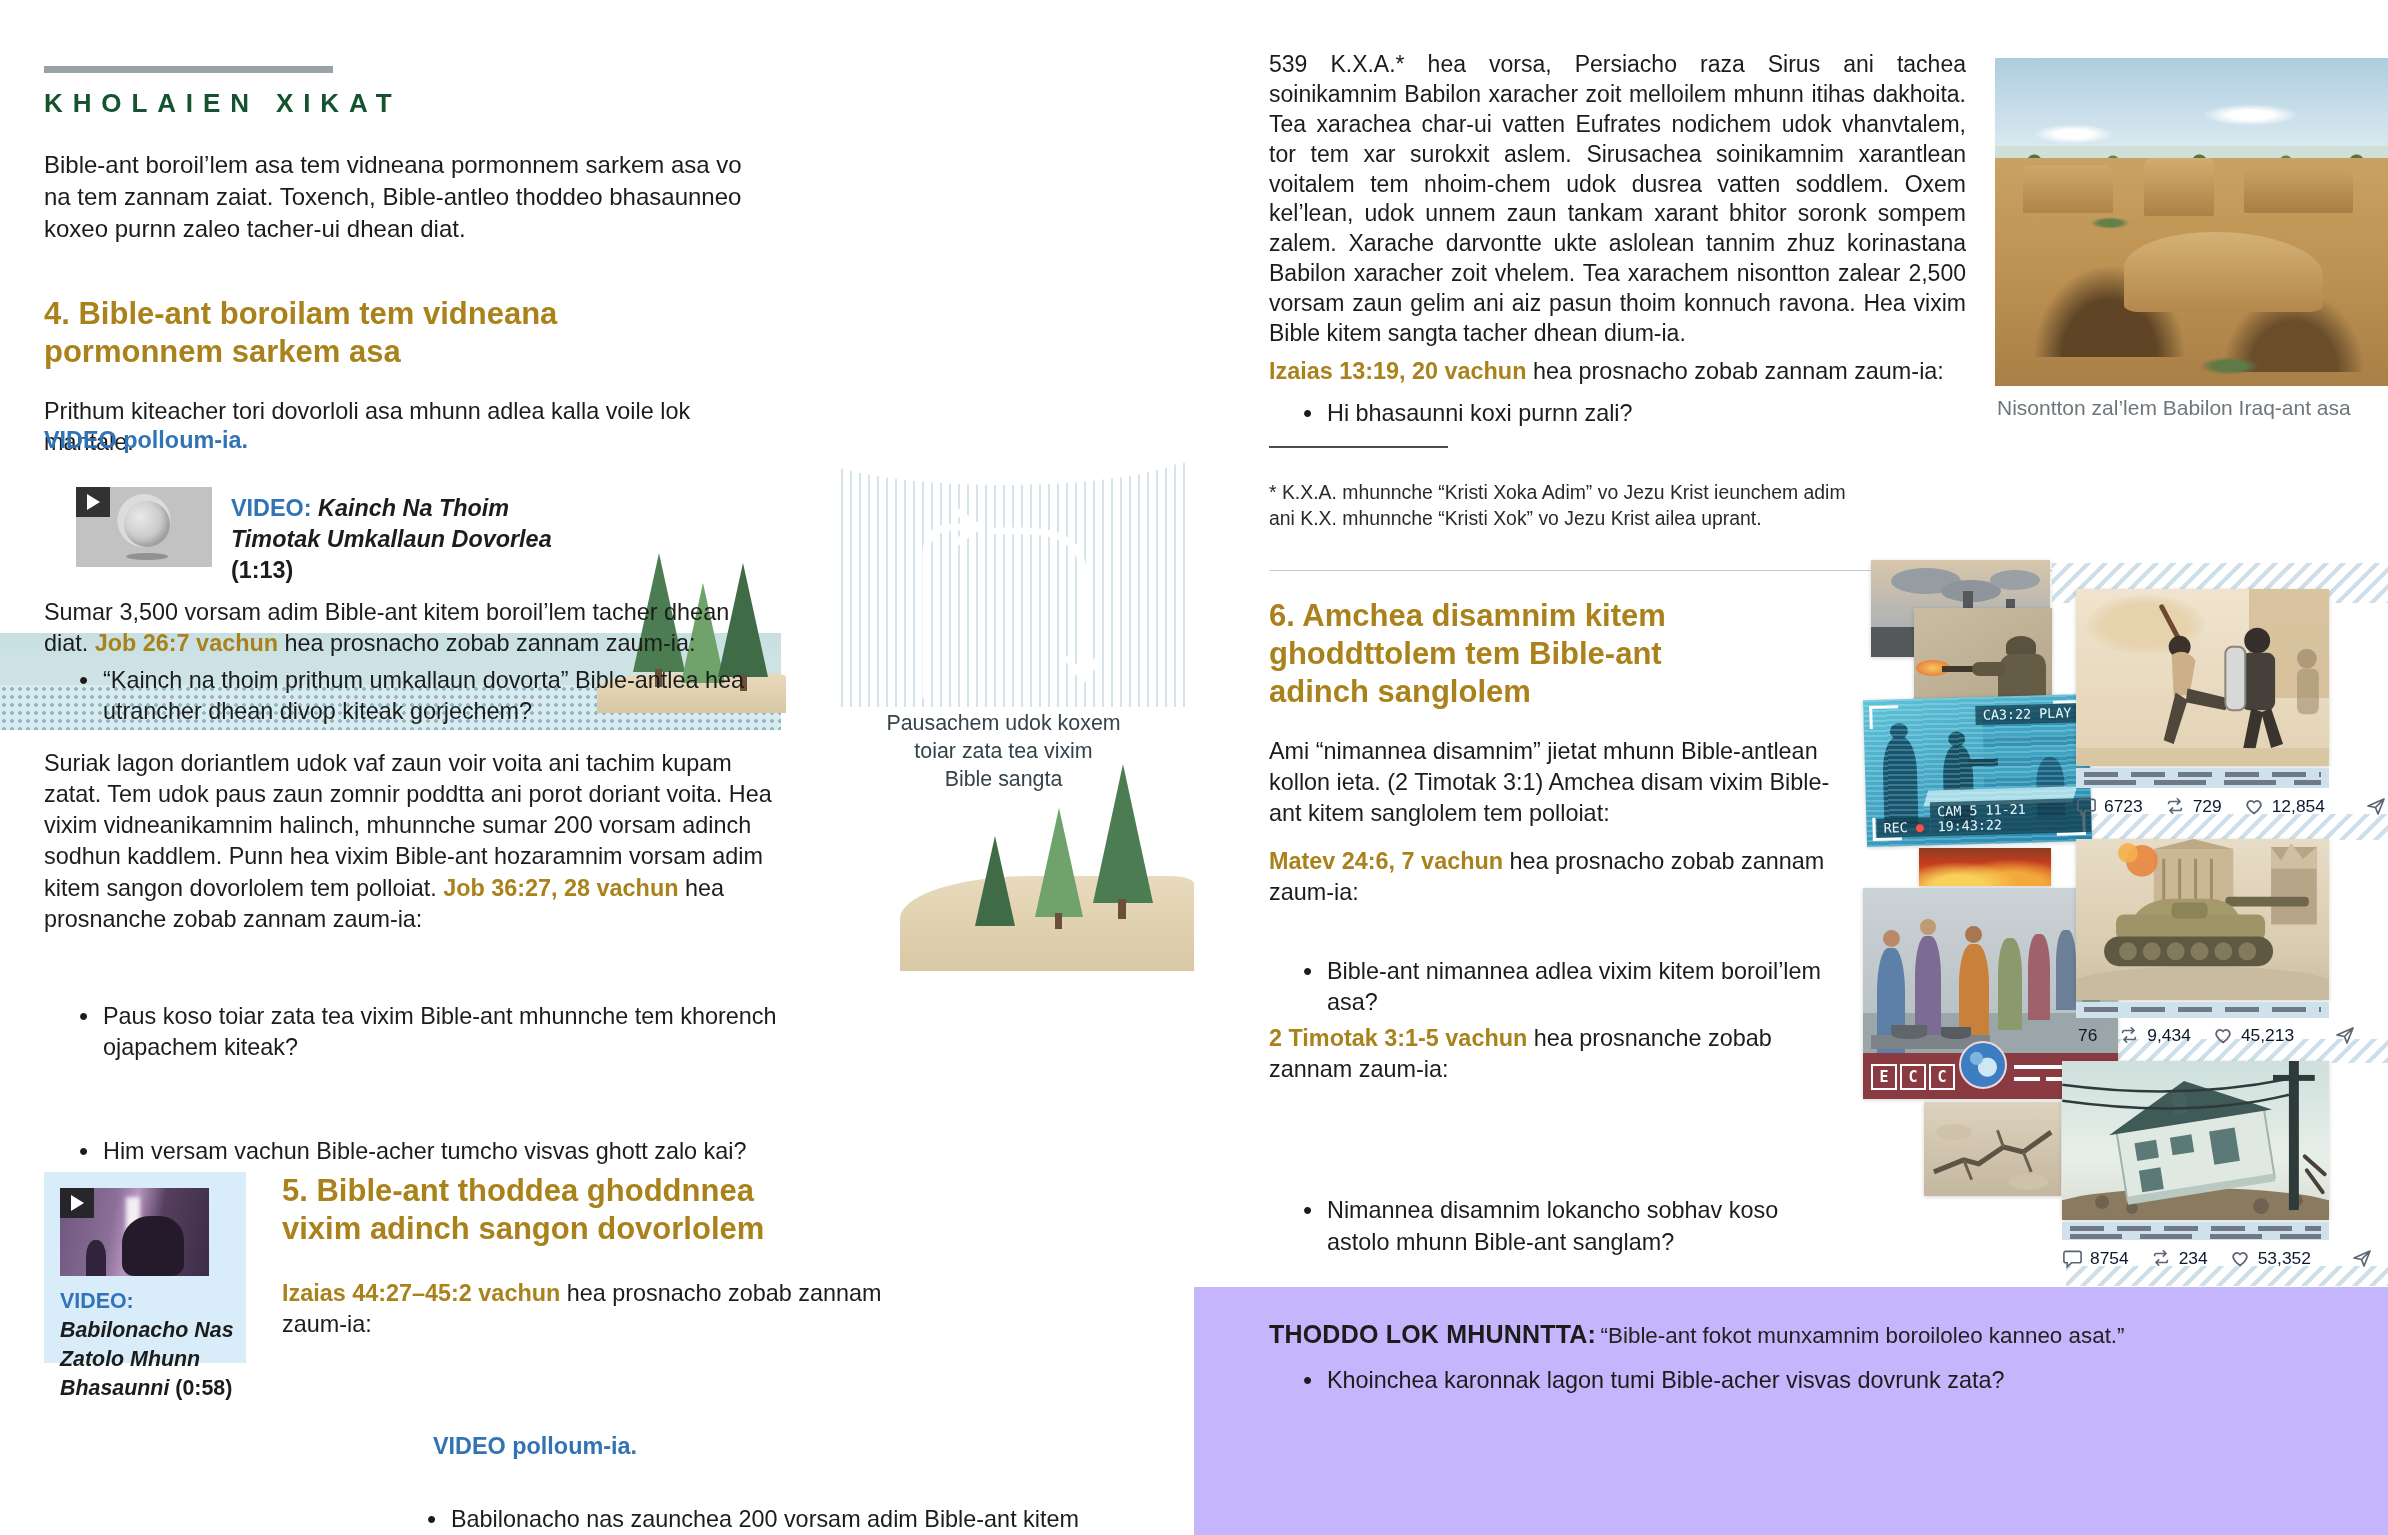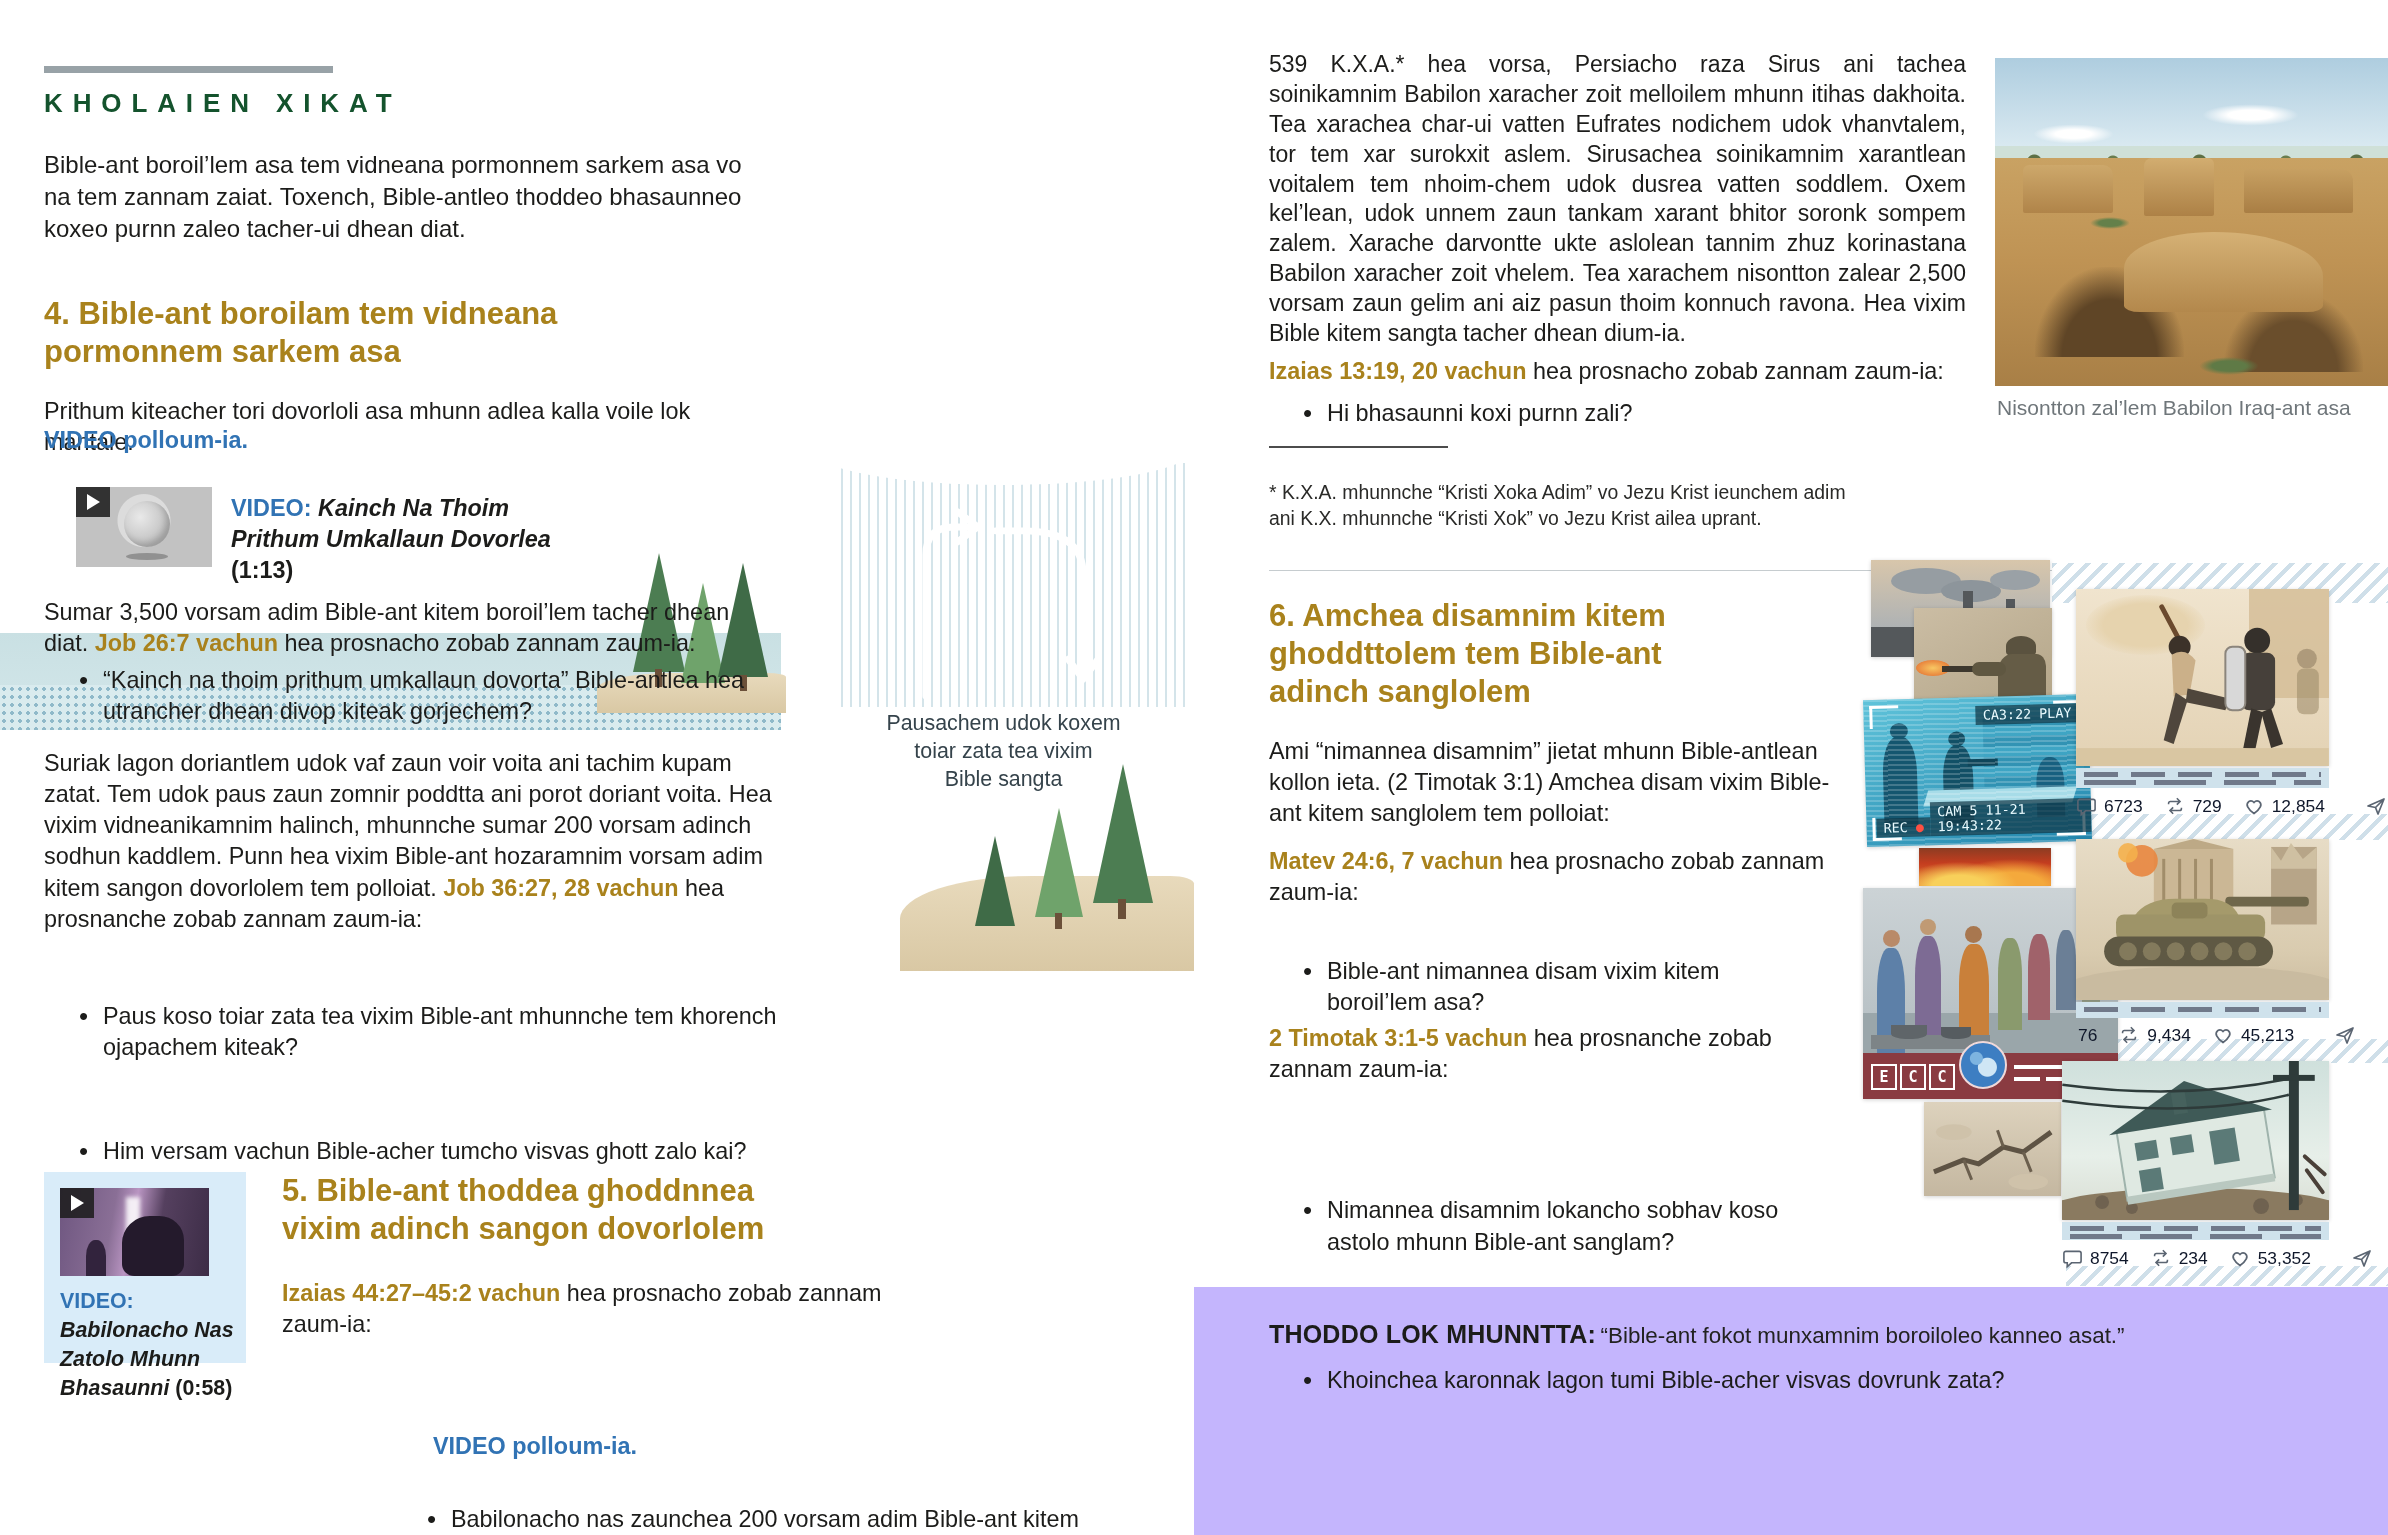--- a/index.html
+++ b/index.html
@@ -131,21 +131,21 @@
 
     <div class="abs vbox1" style="left:60px;top:471px;width:529px;height:111px;">
       <div class="abs thumb1" style="left:16px;top:16px;width:136px;height:80px;">
         <div class="playbtn"></div>
         <div class="abs" style="left:48px;top:14px;width:46px;height:46px;border-radius:50%;
              background:radial-gradient(circle at 35% 35%, #e9e9e9, #bfbfbf 70%);box-shadow:inset -4px -4px 6px rgba(0,0,0,0.18);"></div>
         <div class="abs" style="left:50px;top:66px;width:42px;height:7px;border-radius:50%;background:rgba(0,0,0,0.25);"></div>
       </div>
       <div class="abs body-txt" style="left:171px;top:22px;width:343px;">
         <span class="vlabel">VIDEO:</span>
-        <span class="vtitle">Kainch Na Thoim Prithum Umkallaun Dovorlea</span>
+        <span class="vtitle">Kainch Na Thoim Timotak Umkallaun Dovorlea</span>
         <span class="vdur">(1:13)</span>
       </div>
     </div>
 
     <div class="abs body-txt" style="left:44px;top:597px;width:731px;">
       <span>Sumar 3,500 vorsam adim Bible-ant kitem boroil’lem tacher dhean diat. </span><span class="ref">Job 26:7 vachun</span><span> hea prosnacho zobab zannam zaum-ia:</span>
     </div>
     <div class="abs body-txt bullet" style="left:70px;top:665px;width:677px;">“Kainch na thoim prithum umkallaun dovorta” Bible-antlea hea utrancher dhean divop kiteak gorjechem?</div>
 
     <div class="abs body-txt" style="left:44px;top:748px;width:744px;">
@@ -215,21 +215,21 @@
 
     <div class="abs divline" style="left:75px;top:570px;width:1119px;height:1px;"></div>
 
     <div class="abs gold-h" style="left:75px;top:597px;width:577px;">6. Amchea disamnim kitem
 ghoddttolem tem Bible-ant
 adinch sanglolem</div>
     <div class="abs body-txt" style="left:75px;top:736px;width:577px;">Ami “nimannea disamnim” jietat mhunn Bible-antlean kollon ieta. (2 Timotak 3:1) Amchea disam vixim Bible-ant kitem sanglolem tem polloiat:</div>
     <div class="abs body-txt" style="left:75px;top:846px;width:557px;">
       <span class="ref">Matev 24:6, 7 vachun</span><span> hea prosnacho zobab zannam zaum-ia:</span>
     </div>
-    <div class="abs body-txt bullet" style="left:100px;top:925px;width:498px;">Bible-ant nimannea disam vixim kitem boroil’lem asa?</div>
+    <div class="abs body-txt bullet" style="left:100px;top:925px;width:498px;">Bible-ant nimannea adlea vixim kitem boroil’lem asa?</div>
     <div class="abs body-txt" style="left:75px;top:1023px;width:557px;">
       <span class="ref">2 Timotak 3:1-5 vachun</span><span> hea prosnanche zobab zannam zaum-ia:</span>
     </div>
     <div class="abs body-txt bullet" style="left:100px;top:1102px;width:498px;">Nimannea disamnim lokancho sobhav koso astolo mhunn Bible-ant sanglam?</div>
     <div class="abs body-txt bullet" style="left:100px;top:1176px;width:498px;">Aiz lokancho sobhav koso asa?</div>
 
     <div class="abs hatch" style="left:858px;top:563px;width:336px;height:40px;"></div>
     <div class="abs hatch" style="left:882px;top:814px;width:312px;height:26px;"></div>
     <div class="abs hatch" style="left:872px;top:1039px;width:322px;height:24px;"></div>
     <div class="abs hatch" style="left:872px;top:1266px;width:322px;height:20px;"></div>

